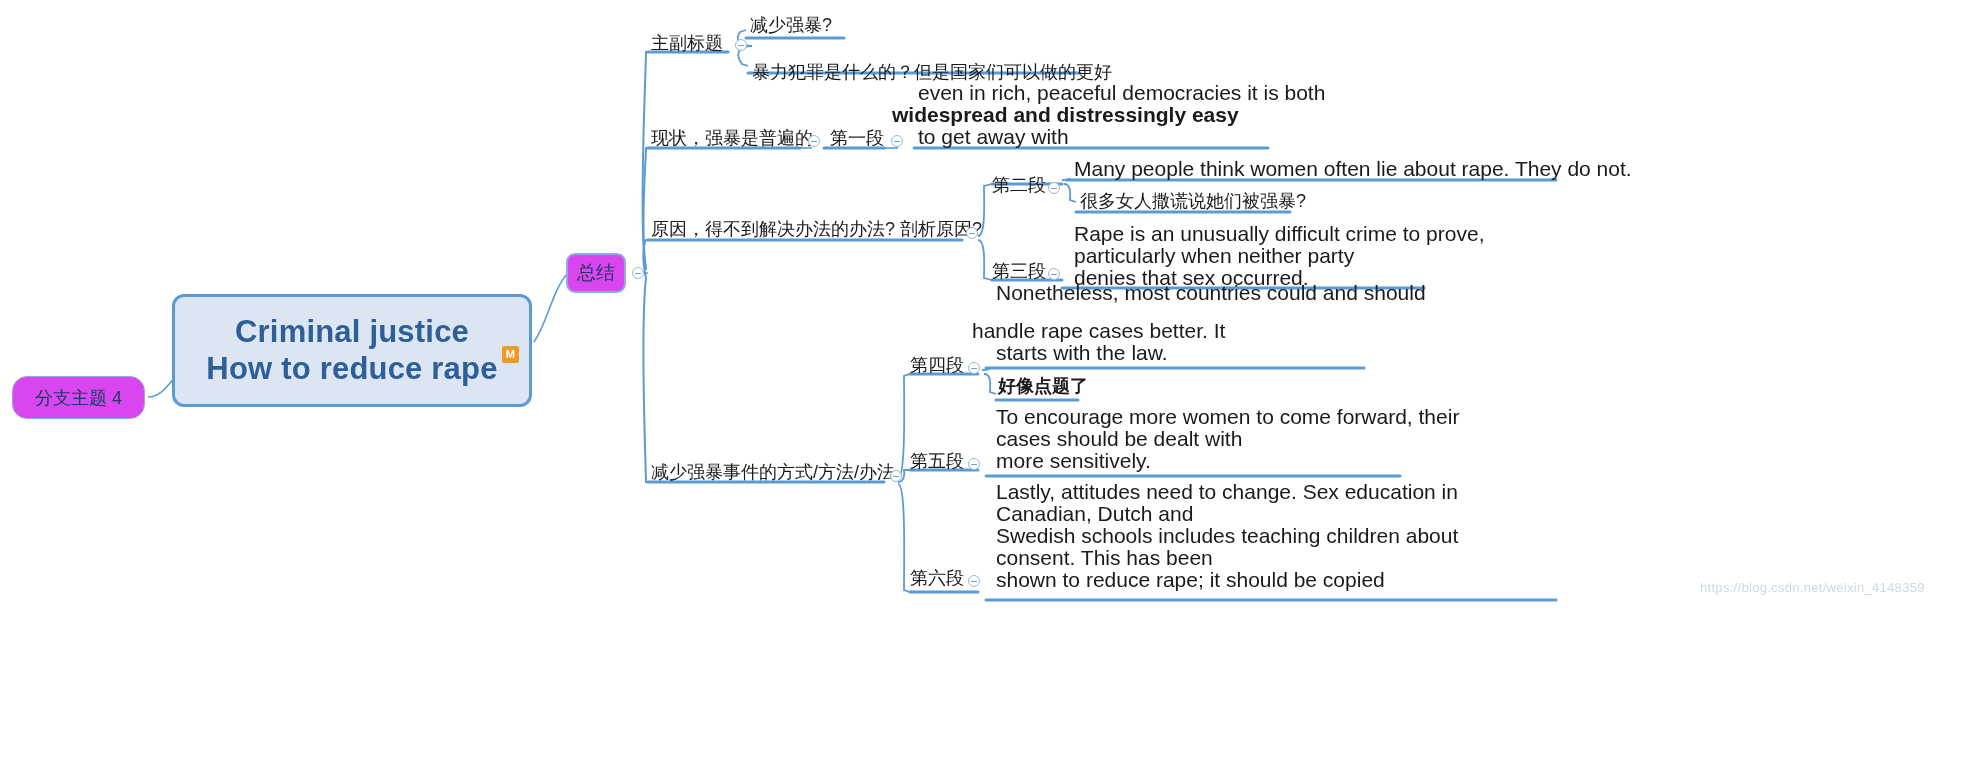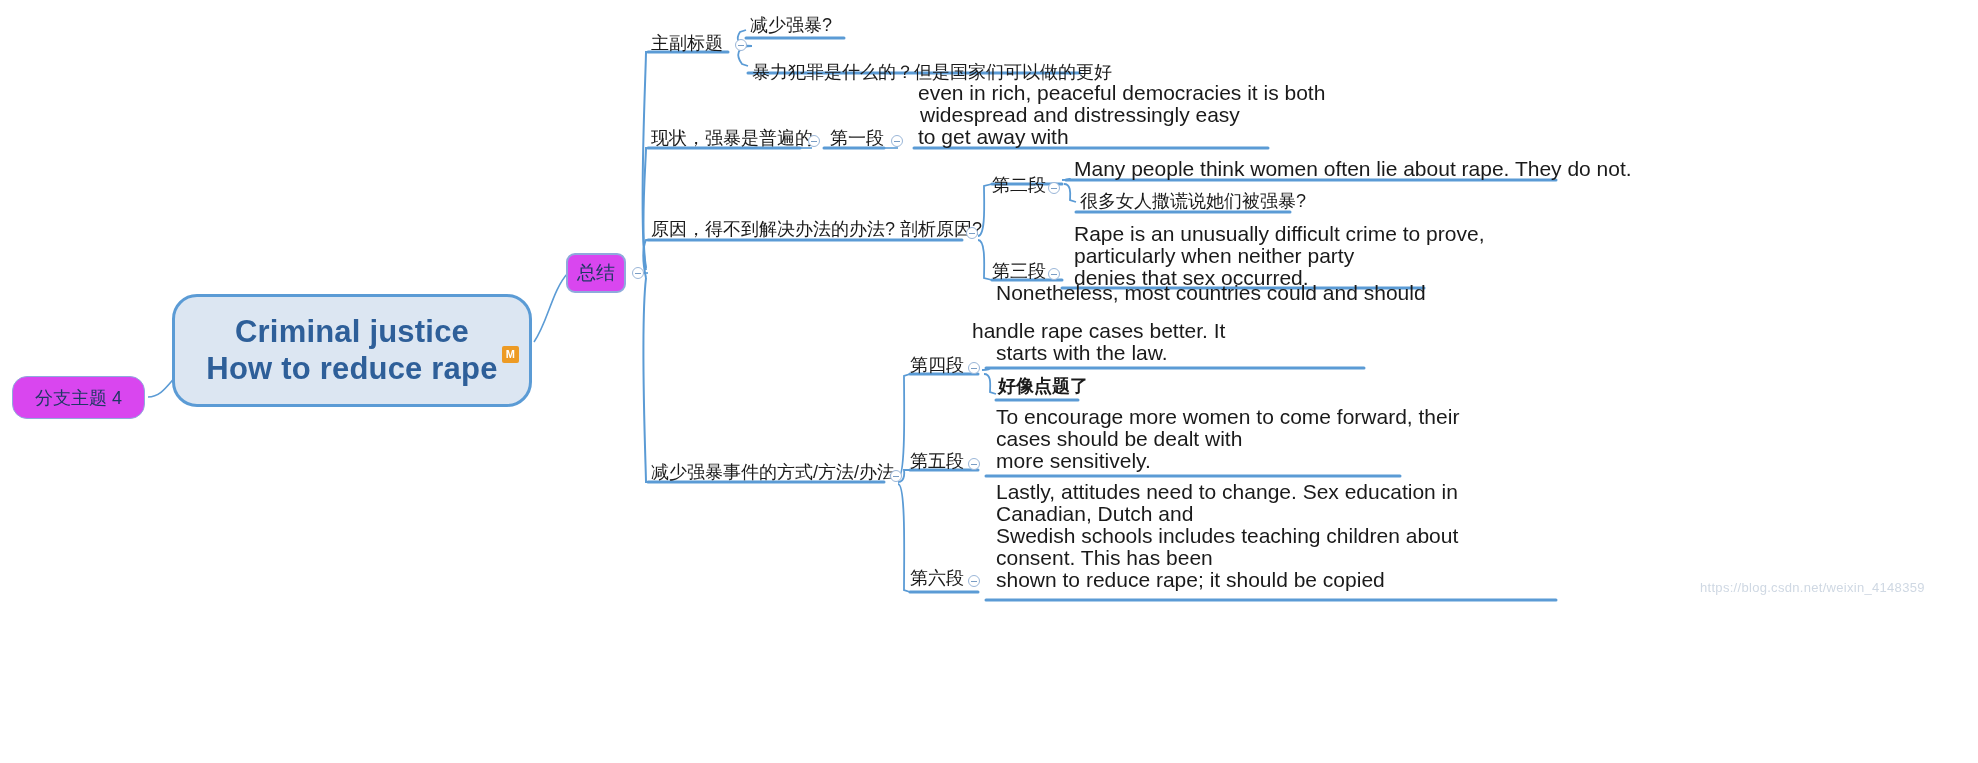--- a/index.html
+++ b/index.html
@@ -185,21 +185,21 @@
       <path d="M984 374 C 992 374, 990 386, 990 392 L 996 394"></path>
     </g>
     <g fill="none" stroke="#5b9bd5" stroke-width="3" stroke-linecap="round">
       <path d="M986 368 L 1364 368"></path>
       <path d="M996 400 L 1078 400"></path>
       <path d="M986 476 L 1400 476"></path>
       <path d="M986 600 L 1556 600"></path>
     </g>
   </svg>
 
-  <div class="root-node" style="left:172px;top:294px;width:360px;height:113px;border-radius:25px;">
+  <div class="root-node" style="left:172px;top:294px;width:360px;height:113px;">
     <span class="root-line">Criminal justice</span>
     <span class="root-line">How to reduce rape</span>
     <span class="root-badge" style="right:10px;top:49px;">M</span>
   </div>
 
   <div class="pill-node small" style="left:12px;top:376px;width:133px;height:43px;">分支主题 4</div>
 
   <div class="pill-node" style="left:566px;top:253px;width:60px;height:40px;font-size:19px;">总结</div>
   <div class="toggle" style="left:632px;top:267px;"></div>
 
@@ -209,21 +209,21 @@
   <div class="label cn" style="left:750px;top:13px;">减少强暴?</div>
   <div class="label cn" style="left:752px;top:48px;margin-top:12px;">暴力犯罪是什么的？但是国家们可以做的更好</div>
 
   <div class="label cn" style="left:651px;top:126px;">现状，强暴是普遍的</div>
   <div class="toggle" style="left:808px;top:135px;"></div>
 
   <div class="label cn" style="left:830px;top:126px;">第一段</div>
   <div class="toggle" style="left:891px;top:135px;"></div>
 
   <div class="label en" style="left:918px;top:81px;">even in rich, peaceful democracies it is both</div>
-  <div class="label en" style="left:920px;top:103px;">widespread and distressingly easy</div>
+  <div class="label en" style="left:892px;top:103px;font-weight:bold;">widespread and distressingly easy</div>
   <div class="label en" style="left:918px;top:125px;">to get away with</div>
 
   <div class="label cn" style="left:651px;top:217px;">原因，得不到解决办法的办法? 剖析原因?</div>
   <div class="toggle" style="left:966px;top:227px;"></div>
 
   <div class="label cn" style="left:992px;top:173px;">第二段</div>
   <div class="toggle" style="left:1048px;top:182px;"></div>
 
   <div class="label en" style="left:1074px;top:157px;">Many people think women often lie about rape. They do not.</div>
   <div class="label cn" style="left:1080px;top:189px;">很多女人撒谎说她们被强暴?</div>

